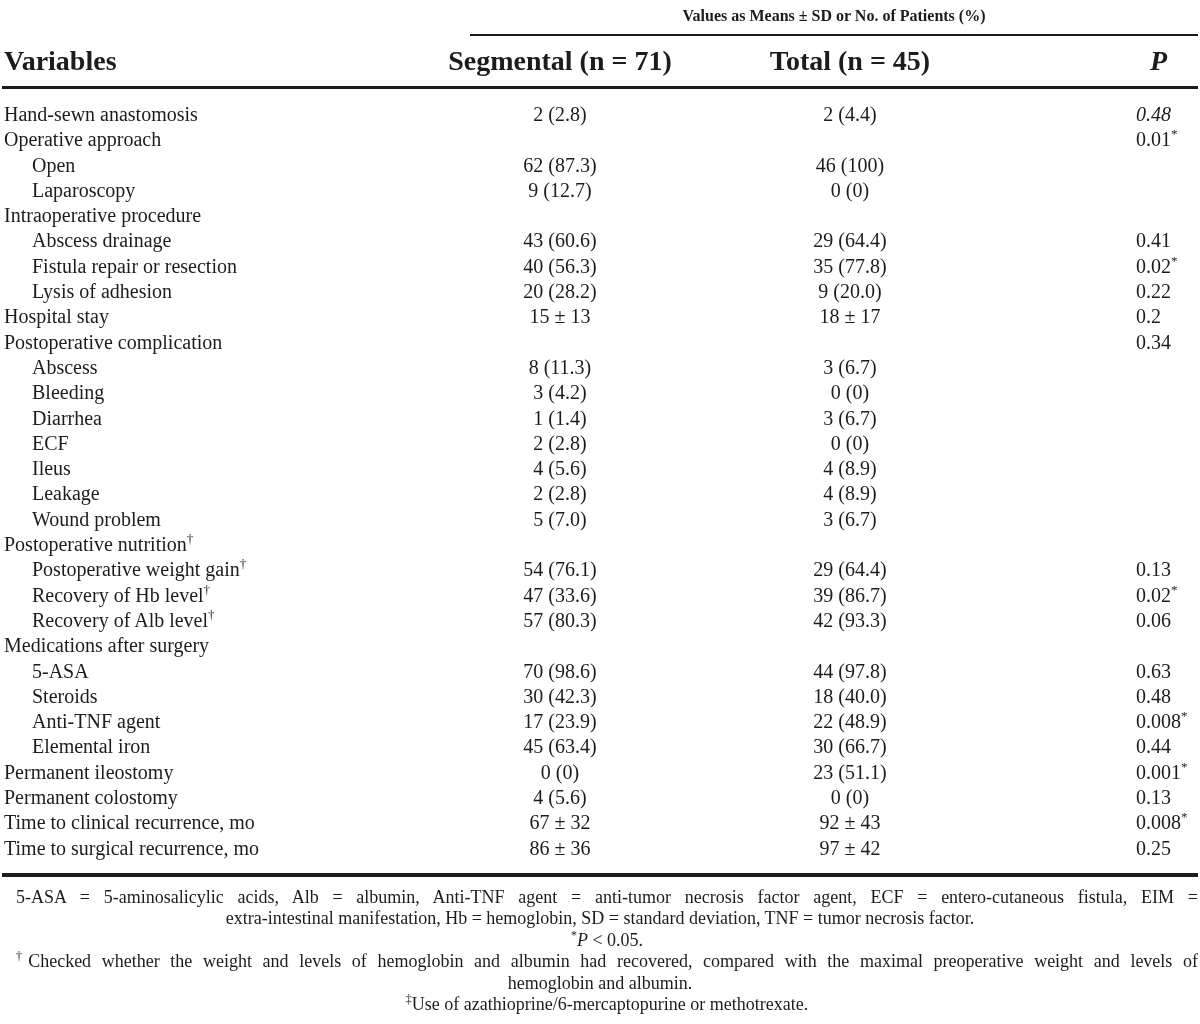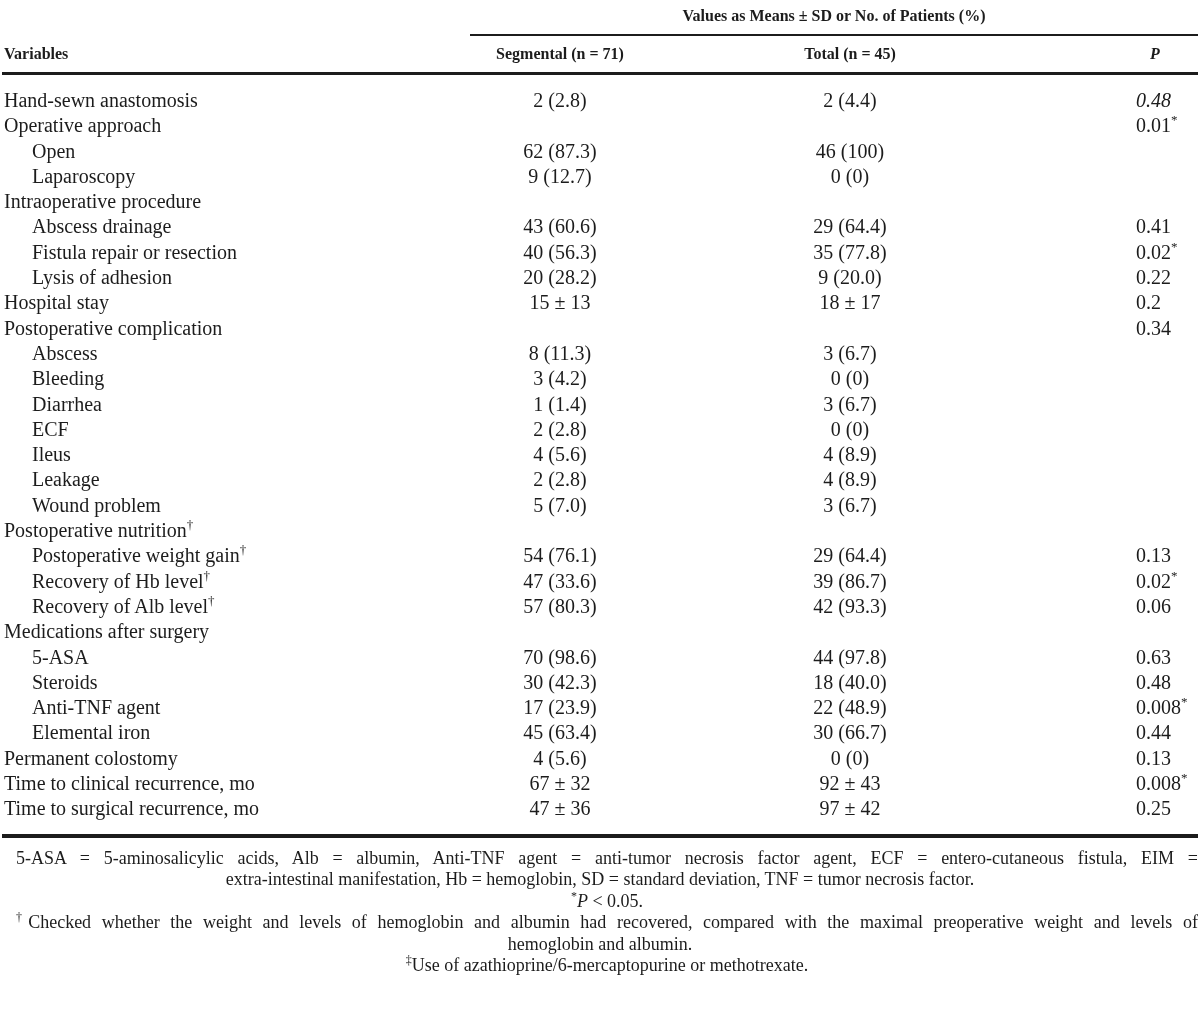--- a/index.html
+++ b/index.html
@@ -27,21 +27,21 @@
     text-align: center;
     font-weight: 700;
     font-size: 16px;
     line-height: 24px;
     padding: 2px 0 6px 0;
     border-bottom: 2.5px solid #1c1c1c;
   }
 
   thead th {
     font-weight: 700;
-    font-size: 16px;
+    font-size: 28px;
     vertical-align: bottom;
     padding: 9px 0 9px 0;
     border-bottom: 3.5px solid #1c1c1c;
   }
   .h-var { text-align: left; padding-left: 2px; }
   .h-seg, .h-tot { text-align: center; }
   .h-p { font-style: italic; text-align: left; padding-left: 130px; }
 
   tbody td {
     font-size: 20px;
@@ -250,34 +250,40 @@
           <td class="cell-mid">22 (48.9)</td>
           <td class="cell-p"><span>0.008</span><sup>*</sup></td>
         </tr>
         <tr>
           <td class="cell-var indent">Elemental iron</td>
           <td class="cell-mid">45 (63.4)</td>
           <td class="cell-mid">30 (66.7)</td>
           <td class="cell-p"><span>0.44</span></td>
         </tr>
         <tr>
+          <td class="cell-var">Permanent ileostomy</td>
+          <td class="cell-mid">0 (0)</td>
+          <td class="cell-mid">23 (51.1)</td>
+          <td class="cell-p"><span>0.001</span><sup>*</sup></td>
+        </tr>
+        <tr>
           <td class="cell-var">Permanent colostomy</td>
           <td class="cell-mid">4 (5.6)</td>
           <td class="cell-mid">0 (0)</td>
           <td class="cell-p"><span>0.13</span></td>
         </tr>
         <tr>
           <td class="cell-var">Time to clinical recurrence, mo</td>
           <td class="cell-mid">67 ± 32</td>
           <td class="cell-mid">92 ± 43</td>
           <td class="cell-p"><span>0.008</span><sup>*</sup></td>
         </tr>
         <tr>
           <td class="cell-var">Time to surgical recurrence, mo</td>
-          <td class="cell-mid">47 ± 36</td>
+          <td class="cell-mid">86 ± 36</td>
           <td class="cell-mid">97 ± 42</td>
           <td class="cell-p"><span>0.25</span></td>
         </tr>
       </tbody>
   </table>
 
   <div class="footnotes">
     <div class="fn-line ind fj">
       <span>5-ASA = 5-aminosalicylic acids, Alb = albumin, Anti-TNF agent = anti-tumor necrosis factor agent, ECF = entero-cutaneous fistula, EIM =</span>
     </div>

